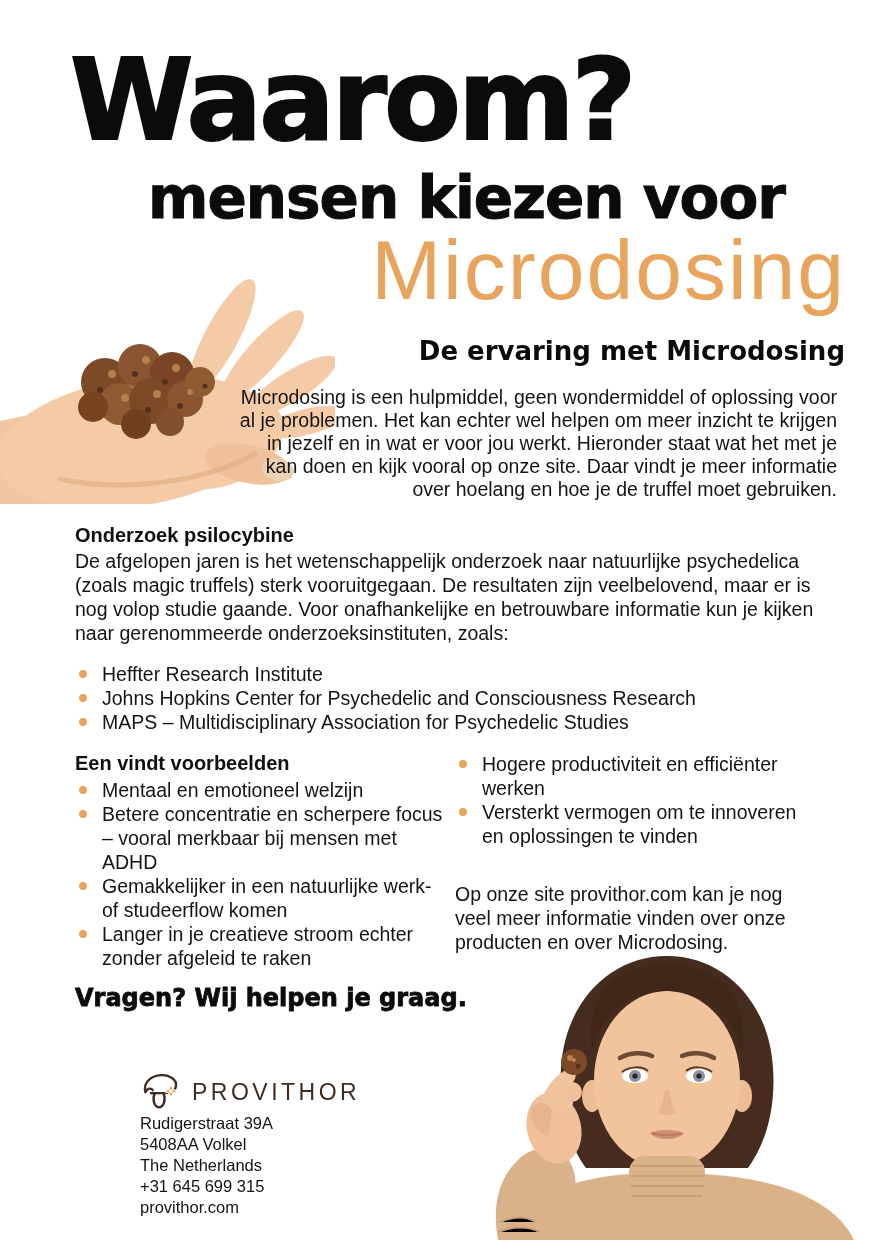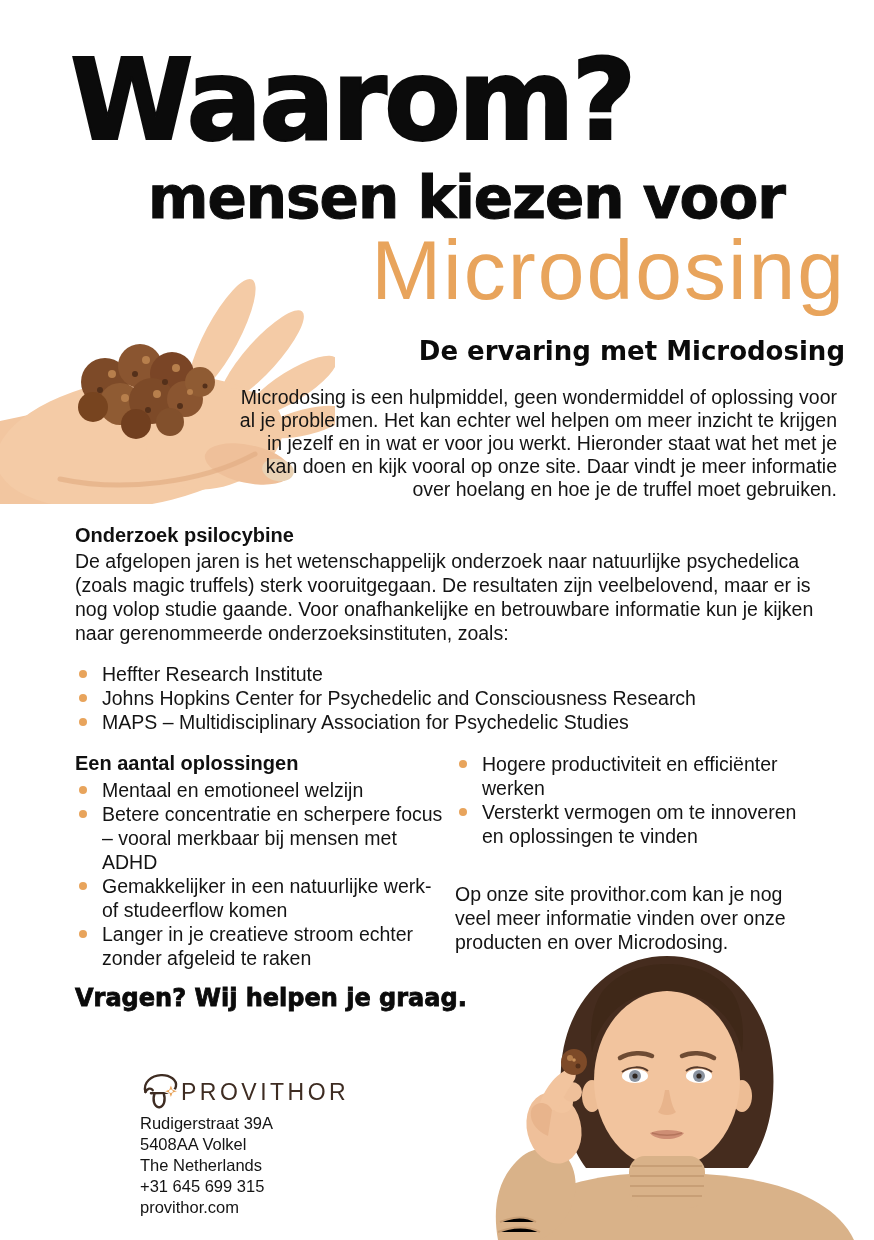--- a/index.html
+++ b/index.html
@@ -76,21 +76,21 @@
   
   .questions{
     position:absolute;left:75px;top:984px;
     font-family:"DejaVu Sans",sans-serif;
     font-weight:bold;font-size:24px;color:#0b0b0b;
     -webkit-text-stroke:0.8px #0b0b0b;
     white-space:nowrap;
   }
   .logo-row{
     position:absolute;left:139px;top:1072px;
-    display:flex;align-items:center;
+    display:flex;align-items:center;gap:11px;
   }
   .brand{
     font-size:23px;font-weight:400;letter-spacing:3.5px;
     color:var(--brand,#3E2C22);
   }
   .address{
     position:absolute;left:140px;top:1113px;width:218px;
     font-size:16.5px;line-height:21px;color:#141414;
   }
   .address div{white-space:nowrap;}
@@ -170,21 +170,21 @@
     <p>De afgelopen jaren is het wetenschappelijk onderzoek naar natuurlijke psychedelica (zoals magic truffels) sterk vooruitgegaan. De resultaten zijn veelbelovend, maar er is nog volop studie gaande. Voor onafhankelijke en betrouwbare informatie kun je kijken naar gerenommeerde onderzoeksinstituten, zoals:</p>
   </div>
 
   <ul class="blist institutes">
     <li><span class="dot"></span><span>Heffter Research Institute</span></li>
     <li><span class="dot"></span><span>Johns Hopkins Center for Psychedelic and Consciousness Research</span></li>
     <li><span class="dot"></span><span>MAPS – Multidisciplinary Association for Psychedelic Studies</span></li>
   </ul>
 
   <div class="examples-left">
-    <h3>Een aantal oplossingen</h3>
+    <h3>Een vindt voorbeelden</h3>
     <ul class="blist">
       <li><span class="dot"></span><span>Mentaal en emotioneel welzijn</span></li>
       <li><span class="dot"></span><span>Betere concentratie en scherpere focus – vooral merkbaar bij mensen met ADHD</span></li>
       <li><span class="dot"></span><span>Gemakkelijker in een natuurlijke werk- of studeerflow komen</span></li>
       <li><span class="dot"></span><span>Langer in je creatieve stroom echter zonder afgeleid te raken</span></li>
     </ul>
   </div>
 
   <div class="examples-right">
     <ul class="blist">

